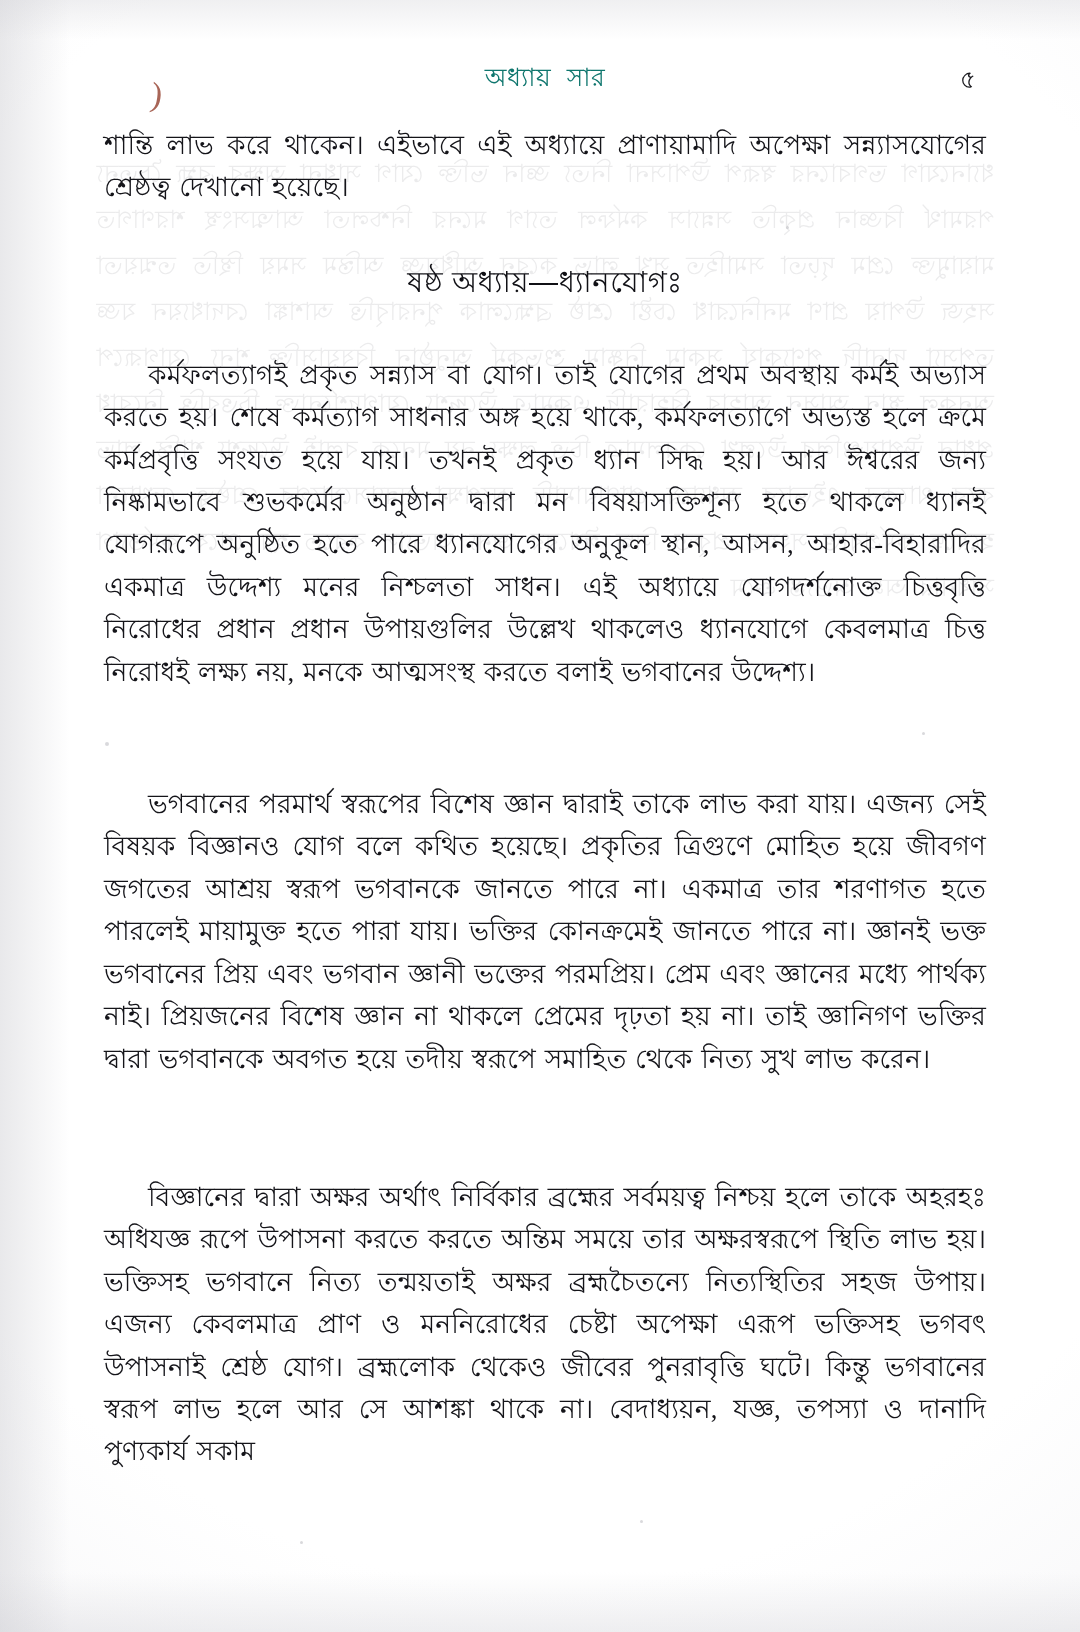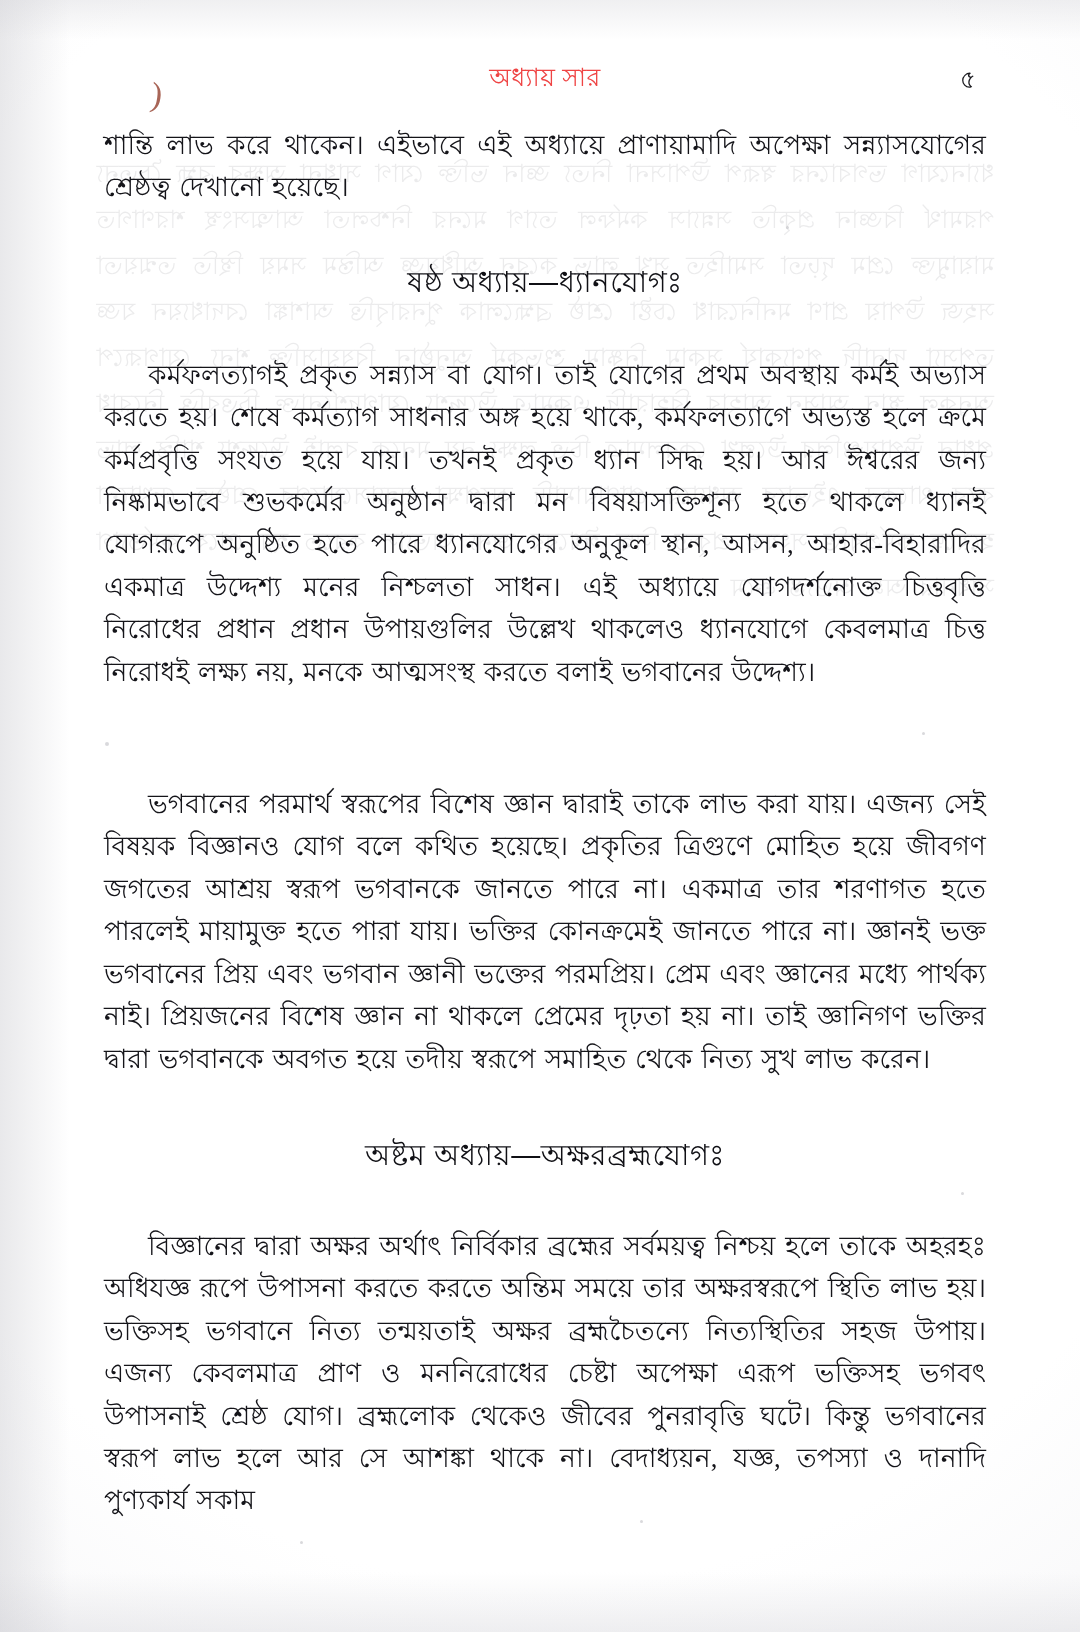--- a/index.html
+++ b/index.html
@@ -85,23 +85,23 @@
     left: 0;
     right: 0;
     top: 58px;
     height: 40px;
   }
   .running-head {
     position: absolute;
     left: 0;
     right: 0;
     text-align: center;
-    font-family: Liberation Serif, serif;
+    font-family: Liberation Mono, monospace;
     font-size: 25px;
-    color: #ef4444;
+    color: #0f766e;
     letter-spacing: 0.5px;
   }
   .page-number {
     position: absolute;
     right: 18px;
     top: 2px;
     font-family: "Liberation Sans", "DejaVu Sans", sans-serif;
     font-size: 25px;
     color: #17171c;
   }
@@ -201,19 +201,18 @@
 
       <h2 class="chapter-heading">ষষ্ঠ অধ্যায়—ধ্যানযোগঃ</h2>
       <div class="gap-after-heading-1"></div>
       <p class="para indent">কর্মফলত্যাগই প্রকৃত সন্ন্যাস বা যোগ। তাই যোগের প্রথম অবস্থায় কর্মই অভ্যাস করতে হয়। শেষে কর্মত্যাগ সাধনার অঙ্গ হয়ে থাকে, কর্মফলত্যাগে অভ্যস্ত হলে ক্রমে কর্মপ্রবৃত্তি সংযত হয়ে যায়। তখনই প্রকৃত ধ্যান সিদ্ধ হয়। আর ঈশ্বরের জন্য নিষ্কামভাবে শুভকর্মের অনুষ্ঠান দ্বারা মন বিষয়াসক্তিশূন্য হতে থাকলে ধ্যানই যোগরূপে অনুষ্ঠিত হতে পারে ধ্যানযোগের অনুকূল স্থান, আসন, আহার-বিহারাদির একমাত্র উদ্দেশ্য মনের নিশ্চলতা সাধন। এই অধ্যায়ে যোগদর্শনোক্ত চিত্তবৃত্তি নিরোধের প্রধান প্রধান উপায়গুলির উল্লেখ থাকলেও ধ্যানযোগে কেবলমাত্র চিত্ত নিরোধই লক্ষ্য নয়, মনকে আত্মসংস্থ করতে বলাই ভগবানের উদ্দেশ্য।</p>
       <div class="gap-after-para-2"></div>
 
       <div class="gap-after-heading-2"></div>
       <p class="para indent">ভগবানের পরমার্থ স্বরূপের বিশেষ জ্ঞান দ্বারাই তাকে লাভ করা যায়। এজন্য সেই বিষয়ক বিজ্ঞানও যোগ বলে কথিত হয়েছে। প্রকৃতির ত্রিগুণে মোহিত হয়ে জীবগণ জগতের আশ্রয় স্বরূপ ভগবানকে জানতে পারে না। একমাত্র তার শরণাগত হতে পারলেই মায়ামুক্ত হতে পারা যায়। ভক্তির কোনক্রমেই জানতে পারে না। জ্ঞানই ভক্ত ভগবানের প্রিয় এবং ভগবান জ্ঞানী ভক্তের পরমপ্রিয়। প্রেম এবং জ্ঞানের মধ্যে পার্থক্য নাই। প্রিয়জনের বিশেষ জ্ঞান না থাকলে প্রেমের দৃঢ়তা হয় না। তাই জ্ঞানিগণ ভক্তির দ্বারা ভগবানকে অবগত হয়ে তদীয় স্বরূপে সমাহিত থেকে নিত্য সুখ লাভ করেন।</p>
       <div class="gap-after-para-3"></div>
 
-      <h2 class="chapter-heading">অষ্টম অধ্যায়—অক্ষরব্রহ্মযোগঃ</h2>
       <div class="gap-after-heading-3"></div>
       <p class="para indent last-line-left">বিজ্ঞানের দ্বারা অক্ষর অর্থাৎ নির্বিকার ব্রহ্মের সর্বময়ত্ব নিশ্চয় হলে তাকে অহরহঃ অধিযজ্ঞ রূপে উপাসনা করতে করতে অন্তিম সময়ে তার অক্ষরস্বরূপে স্থিতি লাভ হয়। ভক্তিসহ ভগবানে নিত্য তন্ময়তাই অক্ষর ব্রহ্মচৈতন্যে নিত্যস্থিতির সহজ উপায়। এজন্য কেবলমাত্র প্রাণ ও মননিরোধের চেষ্টা অপেক্ষা এরূপ ভক্তিসহ ভগবৎ উপাসনাই শ্রেষ্ঠ যোগ। ব্রহ্মলোক থেকেও জীবের পুনরাবৃত্তি ঘটে। কিন্তু ভগবানের স্বরূপ লাভ হলে আর সে আশঙ্কা থাকে না। বেদাধ্যয়ন, যজ্ঞ, তপস্যা ও দানাদি পুণ্যকার্য সকাম</p>
 
     </div>
   </div>
 </div>
 
 </body></html>

